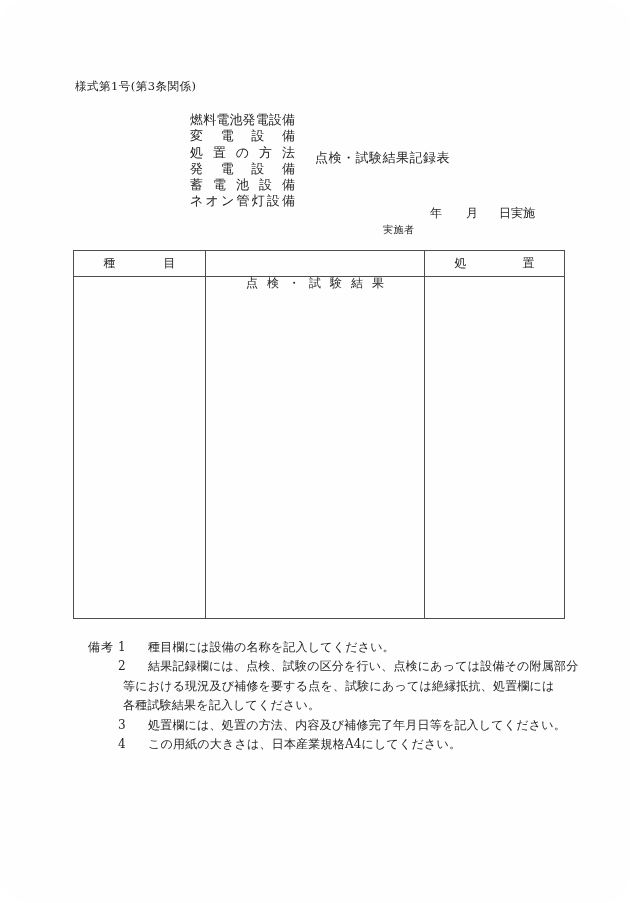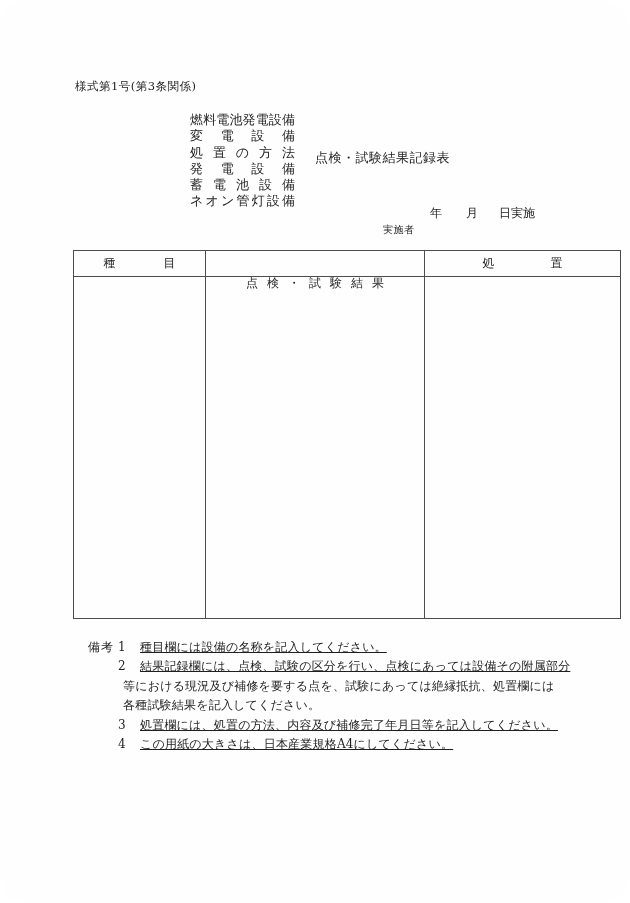--- a/index.html
+++ b/index.html
@@ -30,21 +30,21 @@
   .doc-title { left: 315px; top: 151px; font-size: 13px; letter-spacing: 0.5px; }
 
   .date-line { left: 430px; top: 207px; font-size: 12px; white-space: nowrap; }
   .date-line .yr { margin-right: 24px; }
   .date-line .mo { margin-right: 21px; }
 
   .implementer { left: 383px; top: 224px; font-size: 10px; letter-spacing: 0.5px; }
 
   .record-table {
     left: 73px; top: 250px;
-    width: 548px; height: 369px;
+    width: 492px; height: 369px;
     display: grid;
     grid-template-columns: 132px 219px 1fr;
     grid-template-rows: 26px 1fr;
     border: 1px solid #4d4d4d;
   }
   .cell { border-right: 1px solid #4d4d4d; }
   .cell.last { border-right: none; }
   .hcell {
     border-bottom: 1px solid #4d4d4d;
     display: flex; align-items: center; justify-content: center;
@@ -57,21 +57,21 @@
     text-align-last: justify;
     white-space: nowrap;
   }
   .spread2.wide { width: 80px; font-family: Liberation Serif, serif; }
   .spaced7 { letter-spacing: 9px; margin-right: -9px; white-space: nowrap; margin-top: 40px; }
 
   .notes { left: 88px; top: 641px; font-size: 12px; }
   .note-line { position: relative; height: 19.4px; white-space: nowrap; }
   .note-label  { position: absolute; left: 0; letter-spacing: 1px; }
   .note-num    { position: absolute; left: 30px; }
-  .note-text   { position: absolute; left: 52px; letter-spacing: 0.2px; text-decoration: underline; }
+  .note-text   { position: absolute; left: 60px; letter-spacing: 0.2px; }
   .note-cont   { position: absolute; left: 35px; letter-spacing: 0.2px; }
 </style>
 </head>
 <body>
 
 <div class="page">
 
   <div class="abs form-number">様式第1号(第3条関係)</div>
 
   <div class="abs equipment-list">

